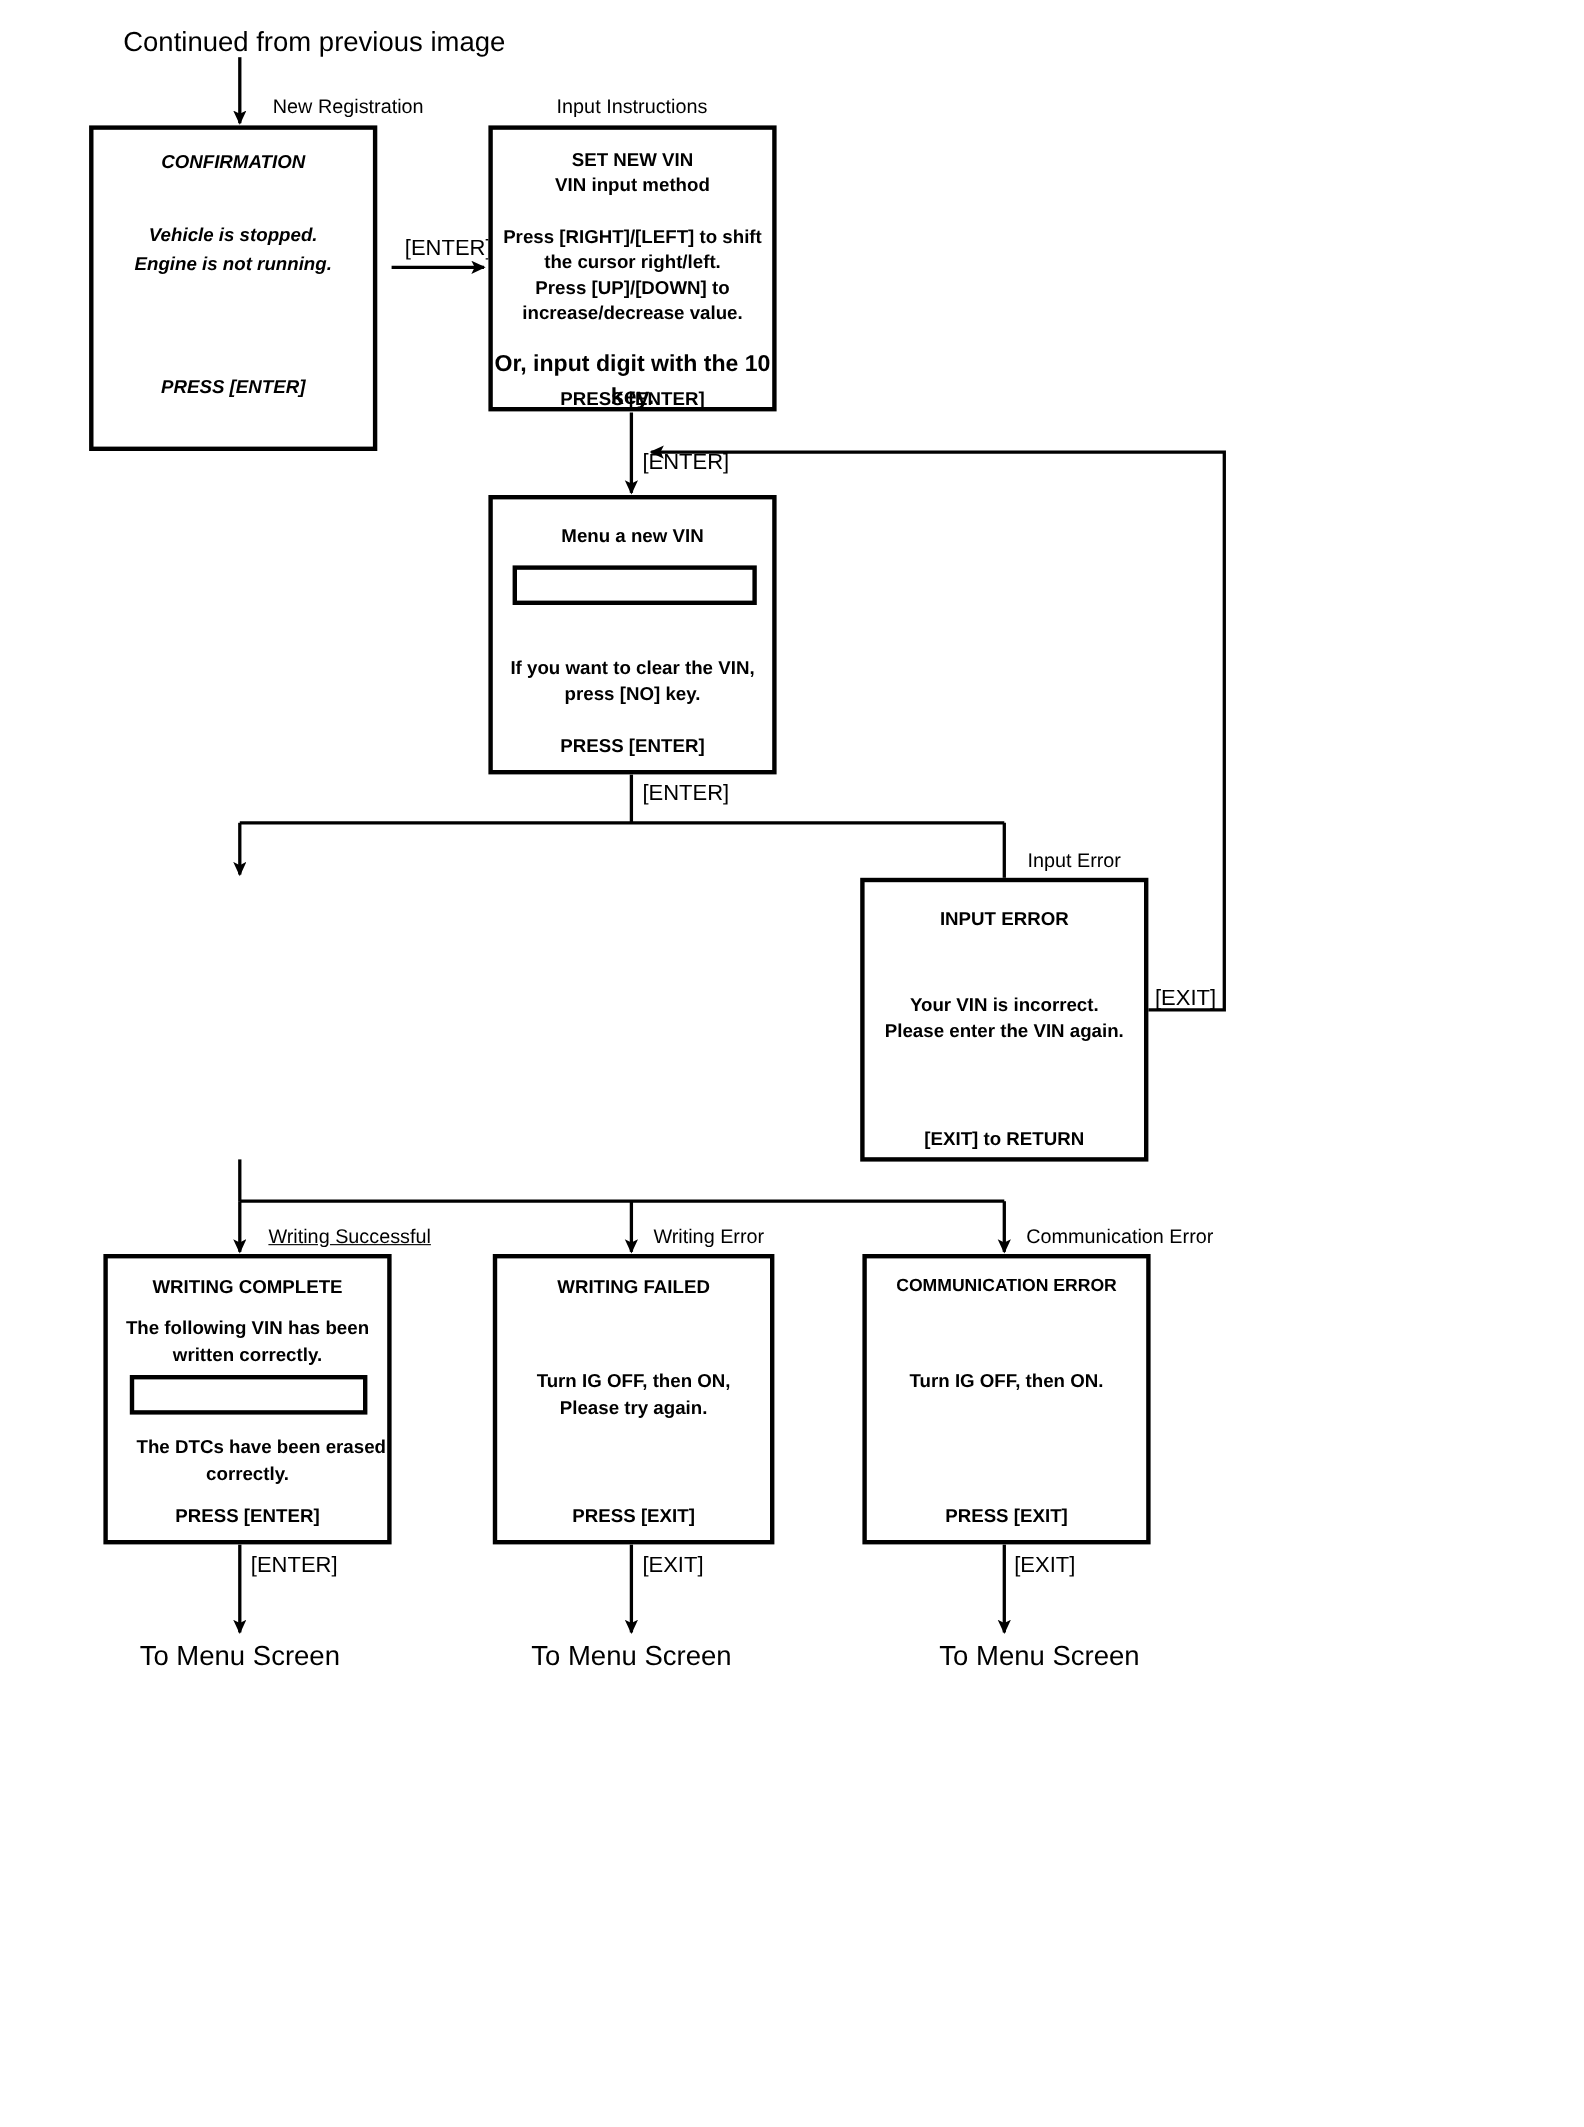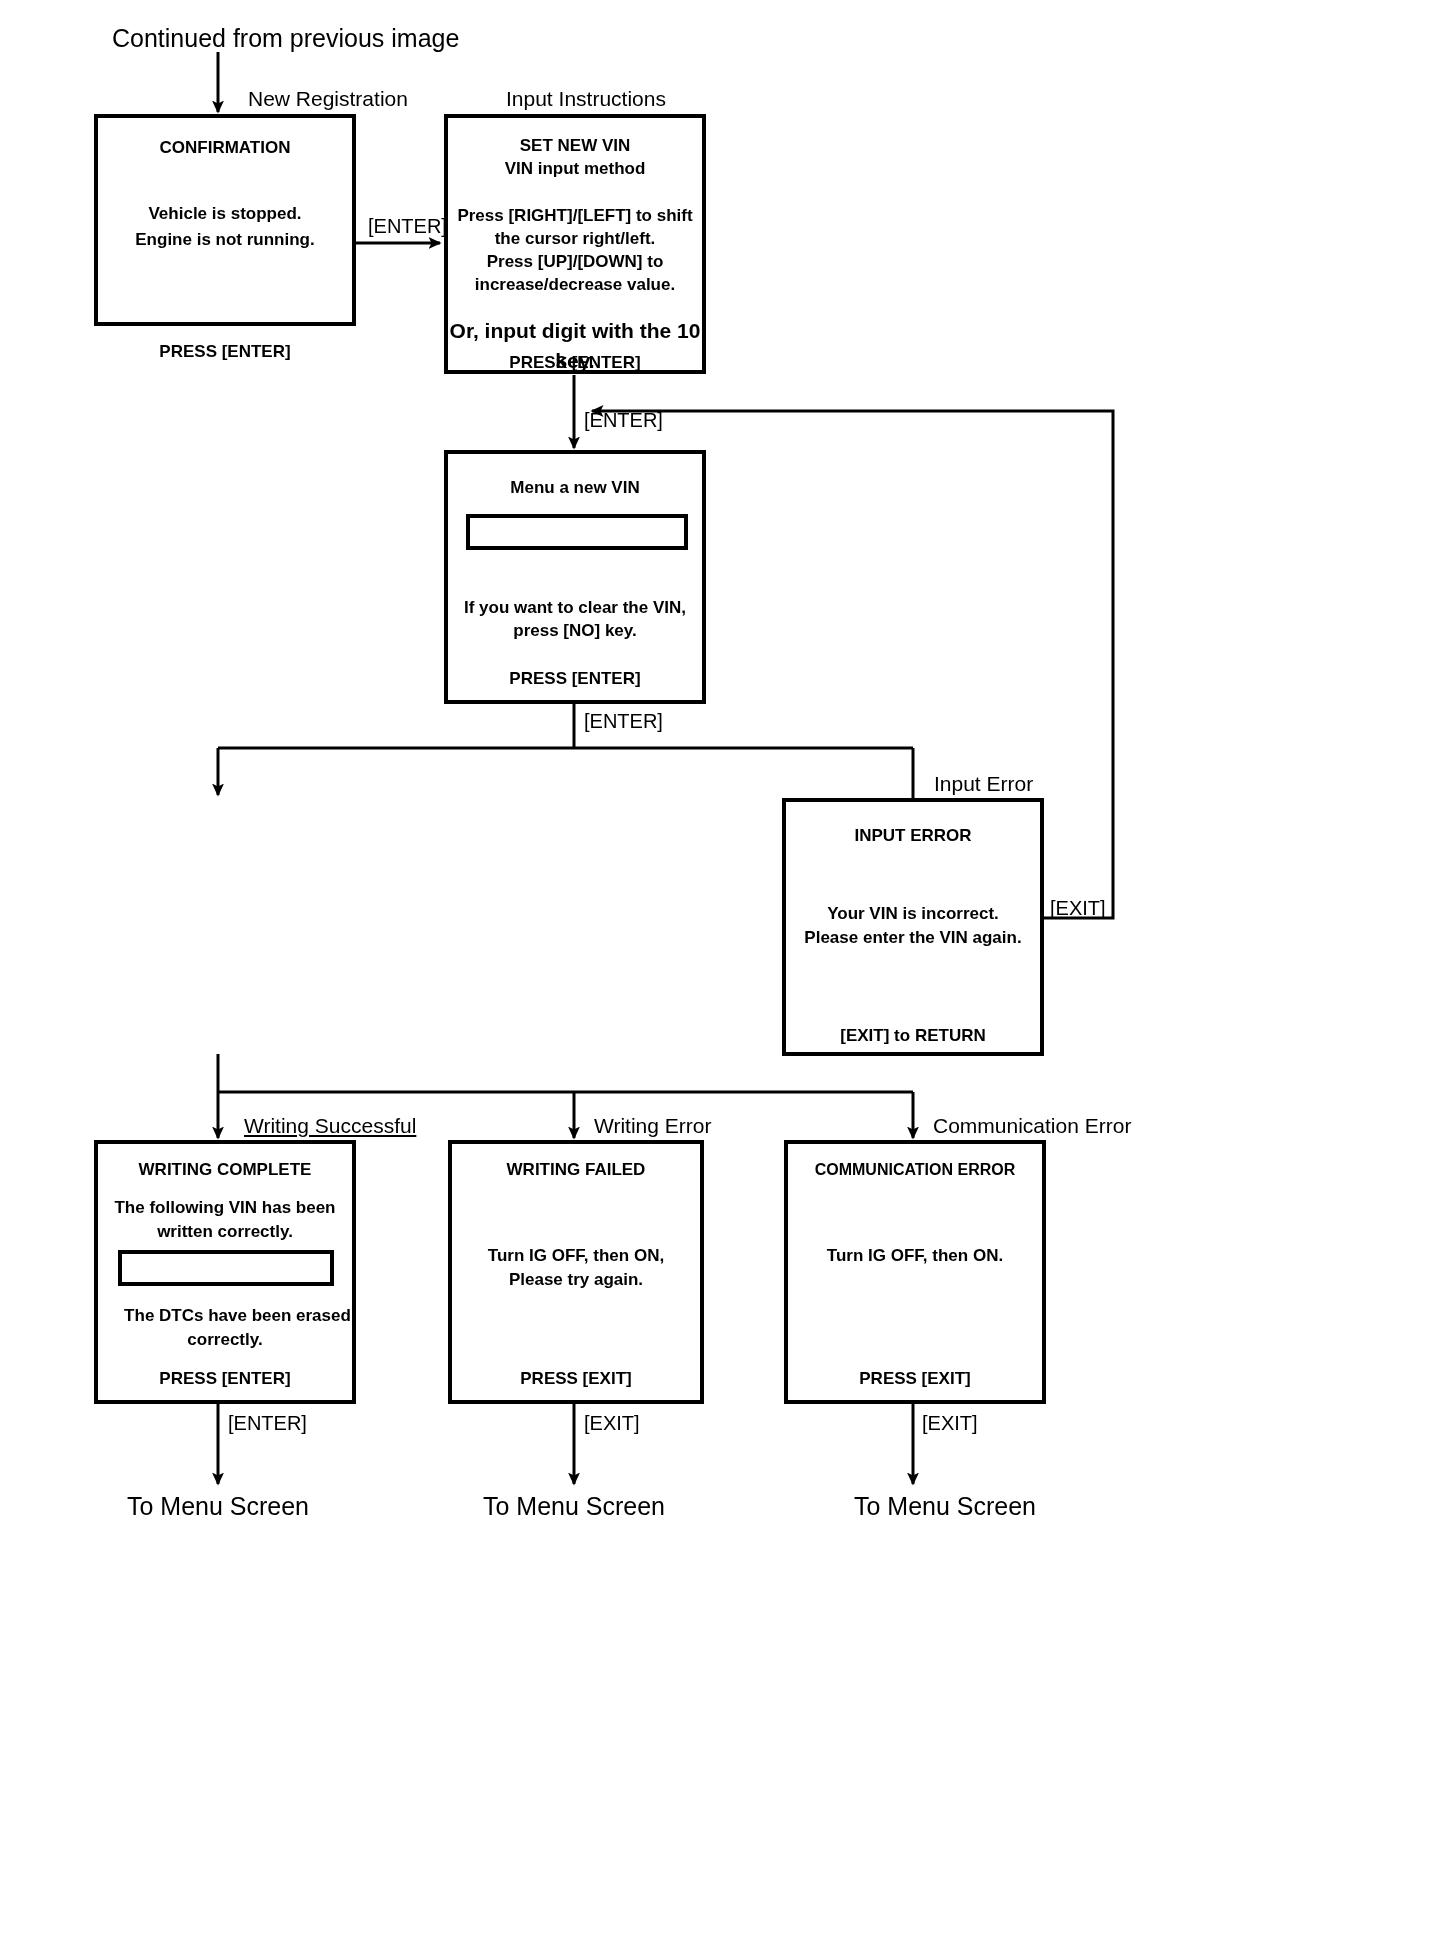--- a/index.html
+++ b/index.html
@@ -17,21 +17,21 @@
     font-weight:bold;font-size:17px;line-height:1.45;
   }
   .scr .t{position:absolute;left:0;right:0;}
   .title{font-weight:bold;}
   .vinfield{
     position:absolute;border:4px solid #000;background:#fff;box-sizing:border-box;
   }
 
   
   .lbl{
-    position:absolute;font-size:21px;font-weight:normal;
+    position:absolute;font-size:18px;font-weight:normal;
     white-space:nowrap;color:#000;
   }
   .lbl.big{font-size:25px;}
   .lbl.key{font-size:20px;}
   .ctr{transform:translateX(-50%);text-align:center;}
 </style>
 </head>
 <body>
 
 <div id="canvas">
@@ -83,21 +83,21 @@
   <div class="lbl key" style="left:584px;top:710px;">[ENTER]</div>
   <div class="lbl key" style="left:1050px;top:897px;">[EXIT]</div>
   <div class="lbl key" style="left:228px;top:1412px;">[ENTER]</div>
   <div class="lbl key" style="left:584px;top:1412px;">[EXIT]</div>
   <div class="lbl key" style="left:922px;top:1412px;">[EXIT]</div>
 
   <div class="lbl big ctr" style="left:218px;top:1492px;">To Menu Screen</div>
   <div class="lbl big ctr" style="left:574px;top:1492px;">To Menu Screen</div>
   <div class="lbl big ctr" style="left:945px;top:1492px;">To Menu Screen</div>
 
-  <div class="scr" style="left:94px;top:114px;width:262px;height:212px;">
+  <div class="scr" style="left:81px;top:114px;width:262px;height:296px;font-style:italic;">
     <div class="t title" style="top:18px;">CONFIRMATION</div>
     <div class="t" style="top:84px;">Vehicle is stopped.</div>
     <div class="t" style="top:110px;">Engine is not running.</div>
     <div class="t" style="top:222px;">PRESS [ENTER]</div>
   </div>
 
   <div class="scr" style="left:444px;top:114px;width:262px;height:260px;">
     <div class="t title" style="top:16px;">SET NEW VIN</div>
     <div class="t" style="top:39px;">VIN input method</div>
     <div class="t" style="top:86px;">Press [RIGHT]/[LEFT] to shift</div>

